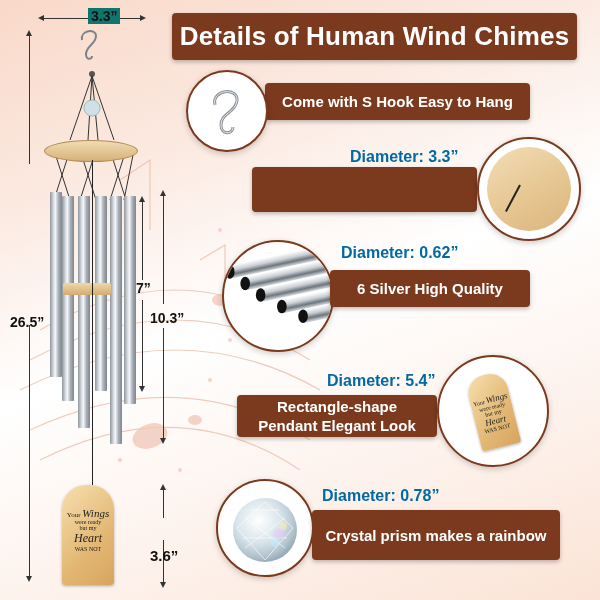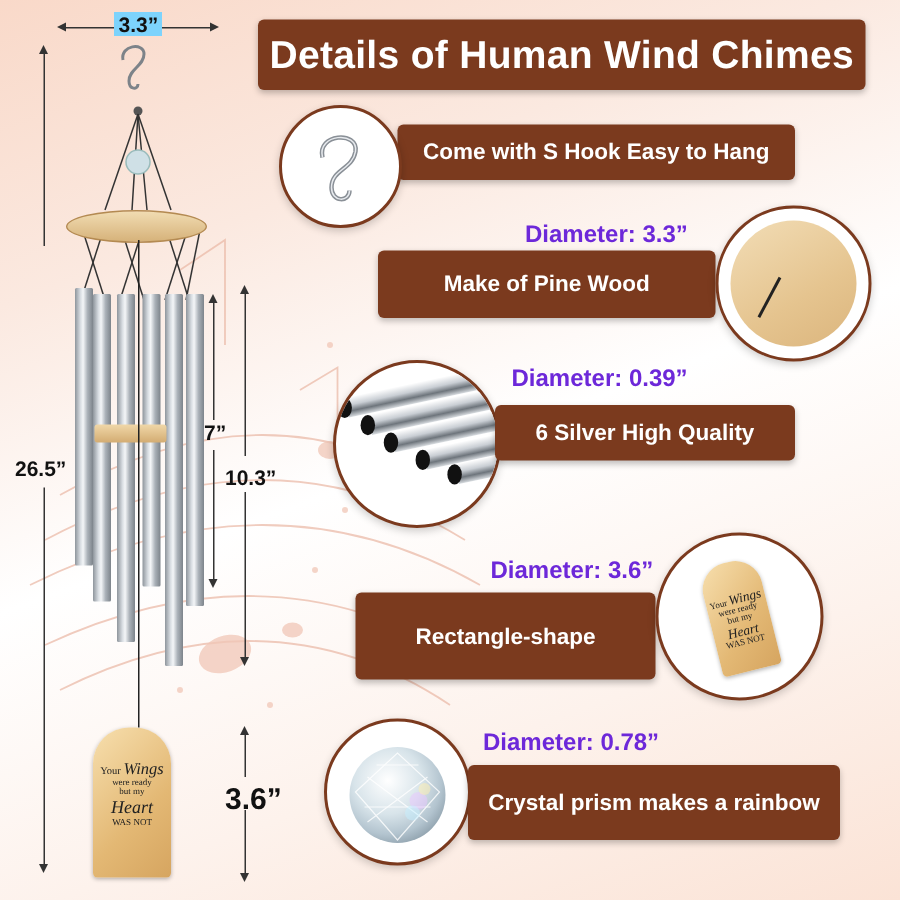--- a/index.html
+++ b/index.html
@@ -21,21 +21,21 @@
     box-shadow: 0 2px 4px rgba(0,0,0,0.25);
     display: flex; align-items: center; justify-content: center;
     text-align: center;
   }
   .title-banner {
     left: 172px; top: 13px; width: 405px; height: 47px;
     font-size: 26px; letter-spacing: 0.2px;
   }
   .feature-banner { font-size: 15px; line-height: 19px; }
   .diameter {
-    position: absolute; font-weight: bold; font-size: 16px; color: #6d28d9;
+    position: absolute; font-weight: bold; font-size: 16px; color: #0369a1;
   }
   .circle {
     position: absolute; border-radius: 50%;
     background: #ffffff;
     border: 2px solid #7b3a1e;
     box-shadow: 0 2px 6px rgba(0,0,0,0.2);
     overflow: hidden;
     display: flex; align-items: center; justify-content: center;
   }
   .dim-label {
@@ -80,21 +80,21 @@
       <circle cx="210" cy="380" r="2"></circle>
     <circle cx="220" cy="230" r="2"></circle>
   </g>
 </svg>
 
 <div>
 
   <div class="line-h" style="left:42px; top:18px; width:100px;"></div>
   <div class="arrow-left" style="left:38px; top:15px;"></div>
   <div class="arrow-right" style="left:140px; top:15px;"></div>
-  <div class="dim-label" style="left:76px; top:8px; background:#7dd3fc; padding:0 3px;">3.3”</div>
+  <div class="dim-label" style="left:88px; top:8px; background:#0f766e; padding:0 3px;">3.3”</div>
 
   <svg style="position:absolute; left:74px; top:28px;" width="30" height="36" viewBox="0 0 30 36">
     <path d="M8 12 C 6 2, 22 0, 22 8 C 22 16, 12 18, 12 26 C 12 32, 18 32, 18 28" fill="none" stroke="#7d8389" stroke-width="2"></path>
   </svg>
 
   <svg style="position:absolute; left:40px; top:60px;" width="110" height="160" viewBox="0 0 110 160">
     <circle cx="52" cy="14" r="3" fill="#555"></circle>
     <g stroke="#333" stroke-width="1" fill="none">
       <line x1="52" y1="16" x2="30" y2="80"></line>
       <line x1="52" y1="16" x2="74" y2="80"></line>
@@ -129,56 +129,55 @@
     <div style="font-family:'Liberation Serif',serif; font-size:6px;">were ready</div>
     <div style="font-family:'Liberation Serif',serif; font-size:6px;">but my</div>
     <div style="font-family:'Liberation Serif',serif; font-size:12px; font-style:italic;">Heart</div>
     <div style="font-family:'Liberation Serif',serif; font-size:6px;">WAS NOT</div>
   </div>
 
   <div class="line-v" style="left:29px; top:34px; height:130px;"></div>
   <div class="line-v" style="left:29px; top:325px; height:253px;"></div>
   <div class="arrow-up" style="left:26px; top:30px;"></div>
   <div class="arrow-down" style="left:26px; top:576px;"></div>
-  <div class="dim-label" style="left:10px; top:304px;">26.5”</div>
+  <div class="dim-label" style="left:10px; top:314px;">26.5”</div>
 
   <div class="line-v" style="left:142px; top:200px; height:80px;"></div>
   <div class="line-v" style="left:142px; top:300px; height:88px;"></div>
   <div class="arrow-up" style="left:139px; top:196px;"></div>
   <div class="arrow-down" style="left:139px; top:386px;"></div>
   <div class="dim-label" style="left:136px; top:280px;">7”</div>
 
   <div class="line-v" style="left:163px; top:194px; height:110px;"></div>
   <div class="line-v" style="left:163px; top:328px; height:112px;"></div>
   <div class="arrow-up" style="left:160px; top:190px;"></div>
   <div class="arrow-down" style="left:160px; top:438px;"></div>
   <div class="dim-label" style="left:150px; top:310px;">10.3”</div>
 
   <div class="line-v" style="left:163px; top:488px; height:30px;"></div>
   <div class="line-v" style="left:163px; top:540px; height:44px;"></div>
   <div class="arrow-up" style="left:160px; top:484px;"></div>
   <div class="arrow-down" style="left:160px; top:582px;"></div>
-  <div class="dim-label" style="left:150px; top:522px; font-size:20px;">3.6”</div>
+  <div class="dim-label" style="left:150px; top:547px; font-size:15px;">3.6”</div>
 </div>
 
 <div class="banner title-banner">Details of Human Wind Chimes</div>
 
 <div class="banner feature-banner" style="left:265px; top:83px; width:265px; height:37px;">
   <span>Come with S Hook Easy to Hang</span>
 </div>
 <div class="circle" style="left:186px; top:70px; width:82px; height:82px;">
   <svg width="44" height="52" viewBox="0 0 44 52">
     <path d="M10 20 C 6 4, 34 2, 32 16 C 30 28, 16 28, 16 40 C 16 50, 28 50, 28 42" fill="none" stroke="#8a9097" stroke-width="3"></path>
     <path d="M10 20 C 6 4, 34 2, 32 16 C 30 28, 16 28, 16 40 C 16 50, 28 50, 28 42" fill="none" stroke="#e7eaee" stroke-width="1"></path>
   </svg>
 </div>
 
 <div class="diameter" style="left:350px; top:148px;">Diameter: 3.3”</div>
 <div class="banner feature-banner" style="left:252px; top:167px; width:225px; height:45px; flex-direction:column;">
-  <span>Make of Pine Wood</span>
 </div>
 <div class="circle" style="left:477px; top:137px; width:104px; height:104px;">
   <div style="width:84px; height:84px; border-radius:50%; background:linear-gradient(150deg,#f2ddb6,#e5c48f 60%,#dbb57d); position:relative;">
     <div style="position:absolute; left:32px; top:38px; width:2px; height:30px; background:#222; transform:rotate(28deg); transform-origin:top;"></div>
   </div>
 </div>
 
 <div class="circle" style="left:222px; top:240px; width:112px; height:112px;">
   <svg width="112" height="112" viewBox="0 0 112 112">
     <defs>
@@ -196,28 +195,29 @@
       <ellipse cx="22" cy="43" rx="5" ry="7" fill="#111"></ellipse>
       <rect x="38" y="48" width="90" height="14" fill="url(#tg)" transform="rotate(-12 38 48)"></rect>
       <ellipse cx="38" cy="55" rx="5" ry="7" fill="#111"></ellipse>
       <rect x="60" y="60" width="70" height="14" fill="url(#tg)" transform="rotate(-12 60 60)"></rect>
       <ellipse cx="60" cy="67" rx="5" ry="7" fill="#111"></ellipse>
       <rect x="82" y="70" width="50" height="14" fill="url(#tg)" transform="rotate(-12 82 70)"></rect>
       <ellipse cx="82" cy="77" rx="5" ry="7" fill="#111"></ellipse>
     </g>
   </svg>
 </div>
-<div class="diameter" style="left:341px; top:244px;">Diameter: 0.39”</div>
+<div class="diameter" style="left:341px; top:244px;">Diameter: 0.62”</div>
 <div class="banner feature-banner" style="left:330px; top:270px; width:200px; height:37px; flex-direction:column;">
   <span>6 Silver High Quality</span>
 </div>
 
-<div class="diameter" style="left:327px; top:372px;">Diameter: 3.6”</div>
-<div class="banner feature-banner" style="left:237px; top:395px; width:200px; height:58px; flex-direction:column;">
+<div class="diameter" style="left:327px; top:372px;">Diameter: 5.4”</div>
+<div class="banner feature-banner" style="left:237px; top:395px; width:200px; height:42px; flex-direction:column;">
   <span>Rectangle-shape</span>
+  <span>Pendant Elegant Look</span>
 </div>
 <div class="circle" style="left:437px; top:355px; width:112px; height:112px;">
   <div style="width:40px; height:74px; background:linear-gradient(135deg,#f7dfae,#e3b874 60%,#d6a560); border-radius:18px 18px 3px 3px; transform:rotate(-14deg); box-shadow:0 1px 3px rgba(0,0,0,0.3); font-family:'Liberation Serif',serif; font-size:6px; color:#222; text-align:center; padding-top:20px;">
     <div><span>Your</span> <i style="font-size:9px;">Wings</i></div>
     <div>were ready</div>
     <div>but my</div>
     <div style="font-size:9px; font-style:italic;">Heart</div>
     <div>WAS NOT</div>
   </div>
 </div>

